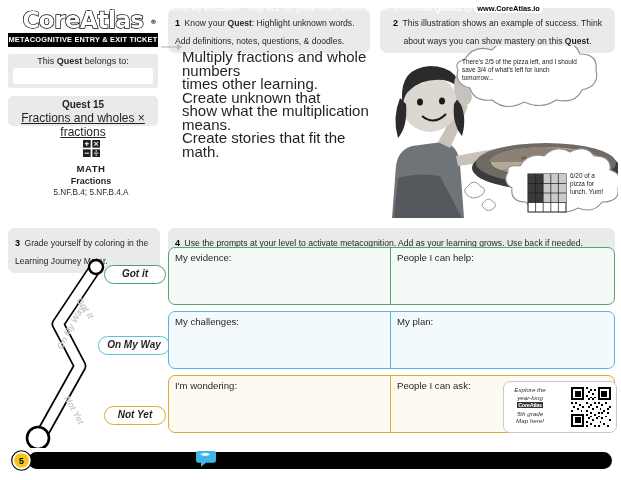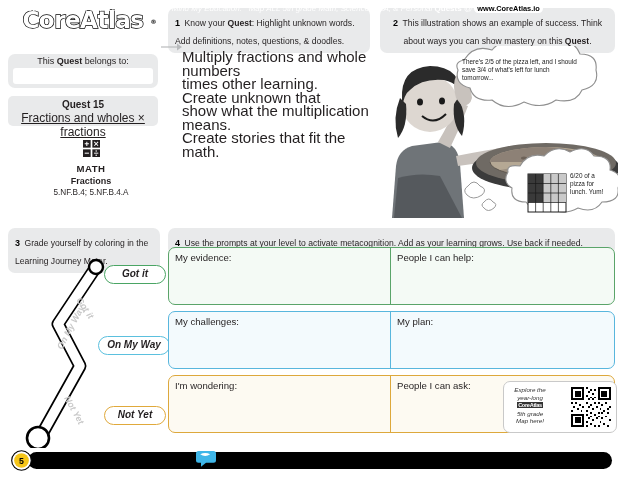--- a/index.html
+++ b/index.html
@@ -18,21 +18,21 @@
   #logoWord{font-family:"DejaVu Sans",sans-serif;font-weight:bold;font-size:23px;
             letter-spacing:-0.5px;line-height:24px;color:#ffffff;
             -webkit-text-stroke:1.4px #000;text-stroke:1.4px #000;
             paint-order:stroke fill;position:relative;}
   #logoTM{position:absolute;right:2px;top:2px;font-size:6px;color:#000;
           -webkit-text-stroke:0;font-weight:bold;}
   #logoTag{background:#000;color:#fff;font-size:7.4px;font-weight:bold;
            letter-spacing:0.2px;padding:2px 0 2.5px 0;margin-top:1px;}
 
   #belongsBox{position:absolute;left:8px;top:54px;width:150px;height:34px;
-              background:#e9eaeb;border-radius:7px;}
+              background:#e9eaeb;border-radius:2px;}
   #belongsLbl{position:absolute;left:0;top:2px;width:150px;text-align:center;
               font-size:9px;color:#231f20;}
   #belongsLbl b{font-weight:bold;}
   #belongsField{position:absolute;left:5px;top:14px;width:140px;height:16px;
                 background:#fff;border-radius:3px;}
 
   #questBox{position:absolute;left:8px;top:96px;width:150px;height:30px;
             background:#e9eaeb;border-radius:5px;text-align:center;}
   #questTitle{font-size:10px;font-weight:bold;padding-top:3px;}
   #questSub{font-size:12px;padding-top:1px;text-decoration:underline;}
@@ -100,20 +100,21 @@
 </head>
 <body>
 
 <div id="sheet">
 
   <div id="logoBlock">
     <div id="logoWord">
       <span>CoreAtlas</span>
       <span id="logoTM">®</span>
     </div>
+    <div id="logoTag">METACOGNITIVE ENTRY &amp; EXIT TICKET</div>
   </div>
 
   <div id="belongsBox">
     <div id="belongsLbl">
       <span>This </span><b>Quest</b><span> belongs to:</span>
     </div>
     <div id="belongsField"></div>
   </div>
 
   <div id="questBox">

